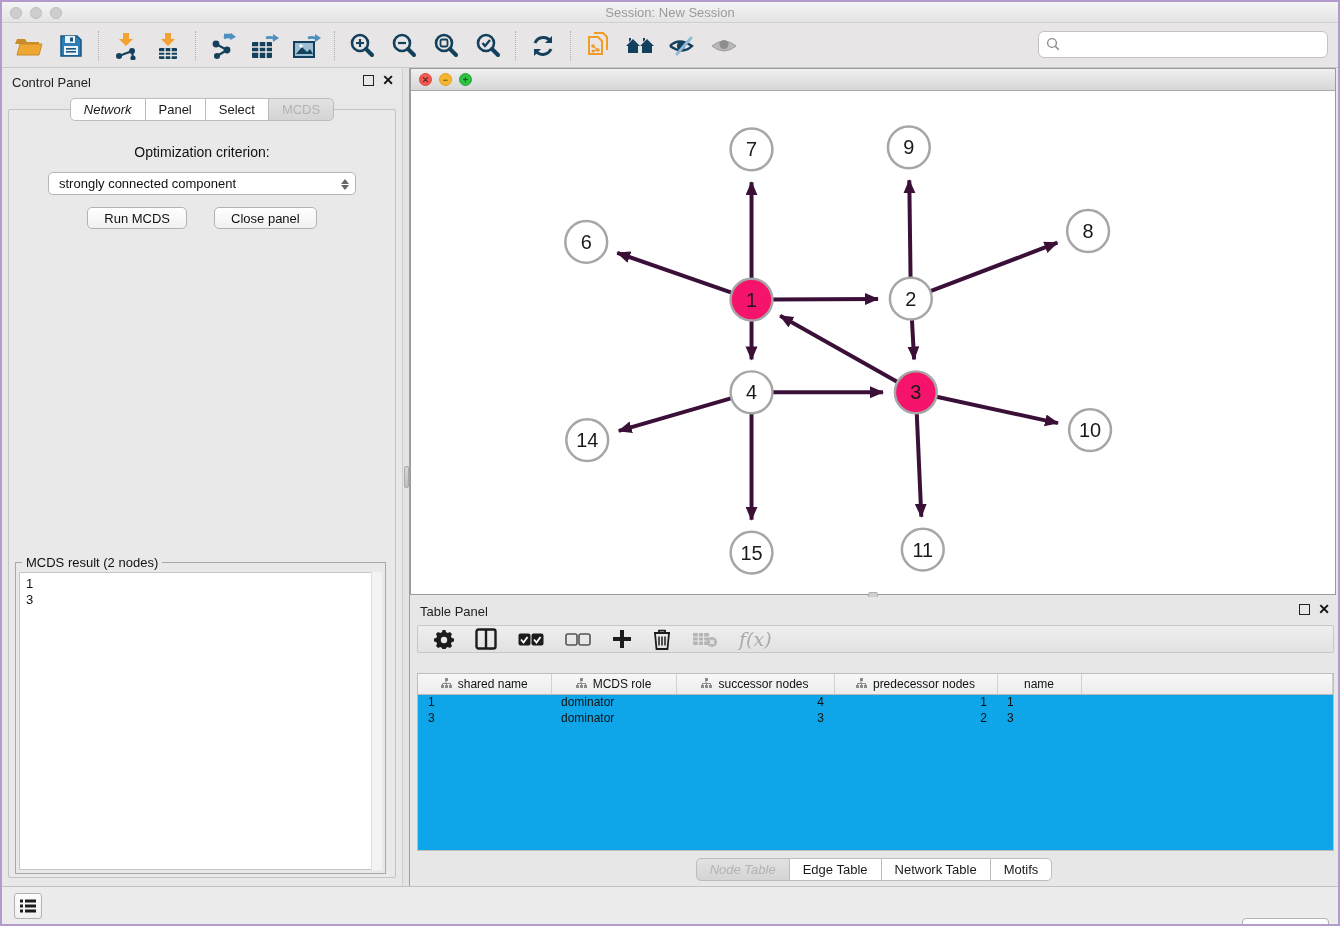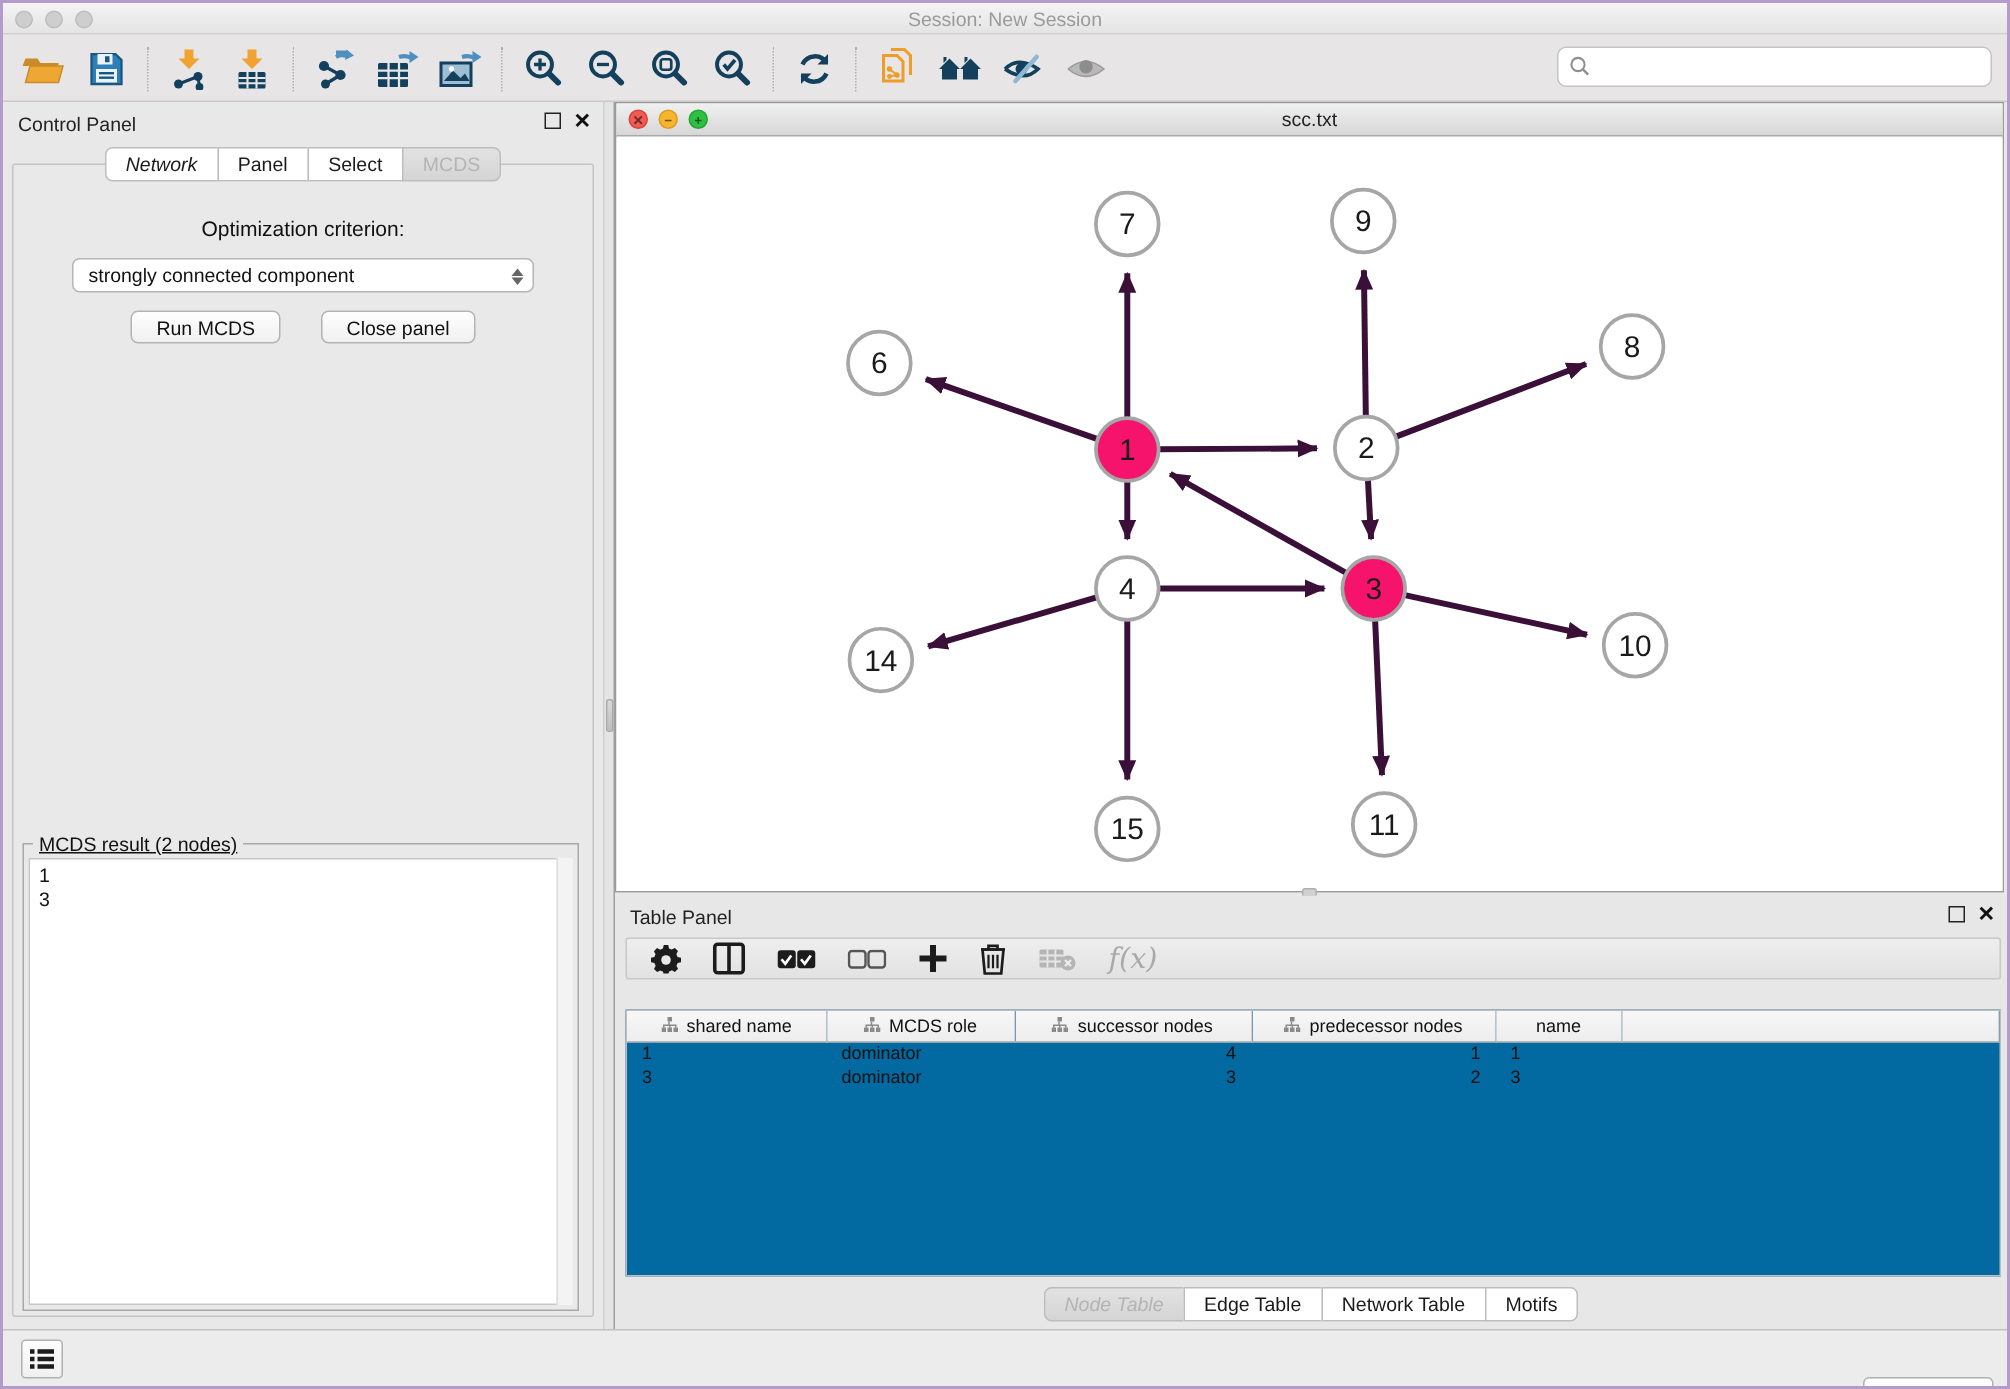--- a/index.html
+++ b/index.html
@@ -57,21 +57,21 @@
     display:flex; flex-direction:column; align-items:center; justify-content:center; gap:1px; }
   #criterion-stepper span { width:0; height:0; border-left:4px solid transparent; border-right:4px solid transparent; }
   .tri-up { border-bottom:5px solid #666; }
   .tri-down { border-top:5px solid #666; }
   #cp-buttons { margin-top:12px; display:flex; justify-content:center; gap:27px; }
   .aqua-btn { background:linear-gradient(#ffffff,#f0f0f0); border:1px solid #b3b3b3;
     border-radius:5px; font-size:13px; color:#111; padding:3px 16px; height:22px; }
   #result-group { position:absolute; left:6px; top:452px; right:9px; bottom:3px;
     border:1px solid #a8a8a8; background:#e9e9e9; }
   #result-legend { position:absolute; left:6px; top:-8px; background:#e9e9e9; padding:0 4px;
-    font-size:13px; color:#111;text-decoration:underline; }
+    font-size:13px; color:#111; }
   #result-text { position:absolute; left:3px; right:3px; top:9px; bottom:3px; background:#fff;
     border:1px solid #c6c6c6; font-size:13px; color:#111; padding:3px 6px; white-space:pre-line;
     line-height:16px; }
   #result-scroll { position:absolute; right:3px; top:9px; bottom:3px; width:11px;
     background:#f3f3f3; border-left:1px solid #ddd; }
   
   #network-panel { position:absolute; left:0; top:0; right:2px; height:527px;
     border:1px solid #9b9b9b; background:#fff; }
   #net-titlebar { height:22px; background:linear-gradient(#f0f0f0,#d7d7d7);
     border-bottom:1px solid #a9a9a9; position:relative; }
@@ -87,21 +87,21 @@
     background:#d0d0d0; border:1px solid #b0b0b0; border-radius:2px; }
   
   #table-panel { position:absolute; left:0; top:529px; right:0; bottom:0; background:#e7e7e7; }
   #tp-header { height:26px; position:relative; }
   #tp-toolbar { position:absolute; left:7px; right:4px; top:28px; height:28px;
     background:linear-gradient(#eeeeee,#e2e2e2); border:1px solid #c8c8c8; border-radius:2px;
     display:flex; align-items:center; gap:21px; padding-left:16px; }
   .tpi { display:flex; align-items:center; justify-content:center; }
   #fx-icon { font-family:"DejaVu Serif", serif; font-style:italic; font-size:19px; color:#a9a9a9; }
   #tp-table-wrap { position:absolute; left:7px; right:4px; top:76px; height:178px;
-    background:#0369a1; border:1px solid #bdbdbd; overflow:hidden; }
+    background:#0ea5e9; border:1px solid #bdbdbd; overflow:hidden; }
   #tp-table { border-collapse:collapse; table-layout:fixed; width:100%; }
   #tp-table th { height:20px; background:linear-gradient(#f7f7f7,#ededed);
     border-bottom:1px solid #b9b9b9; border-right:1px solid #d2d2d2; font-size:12px; font-weight:normal;
     color:#111; text-align:center; position:relative; }
   #tp-table th .th-inner { display:flex; align-items:center; justify-content:center; gap:6px; }
   #tp-table td { height:16px; font-size:12px; color:#111; padding:0 10px; }
   .al { text-align:left; } .ar { text-align:right; }
   #tp-tabs { bottom:5px; }
   
   #statusbar { position:absolute; left:0; bottom:0; right:0; height:38px;
@@ -335,21 +335,20 @@
 
     <div id="right-pane">
 
       <div id="network-panel">
         <div id="net-titlebar">
           <span class="net-dots">
             <span class="net-dot dot-close">✕</span>
             <span class="net-dot dot-min">−</span>
             <span class="net-dot dot-max">+</span>
           </span>
-          <span id="net-title">scc.txt</span>
         </div>
         <div id="net-canvas">
           <svg id="graph-svg" width="100%" height="100%" viewBox="0 0 928 503">
               <defs>
                 <marker id="arrow" markerUnits="userSpaceOnUse" markerWidth="16" markerHeight="14" refX="13" refY="6" orient="auto">
                   <path d="M0,0 L14,6 L0,12 Z" fill="#3B1038"></path>
                 </marker>
               </defs>
               <line x1="342" y1="189" x2="342" y2="90" stroke="#3B1038" stroke-width="4" marker-end="url(#arrow)"></line>
               <line x1="324.0633246997125" y1="201.73296887098388" x2="207.153172889973" y2="160.88484353987008" stroke="#3B1038" stroke-width="4" marker-end="url(#arrow)"></line>

